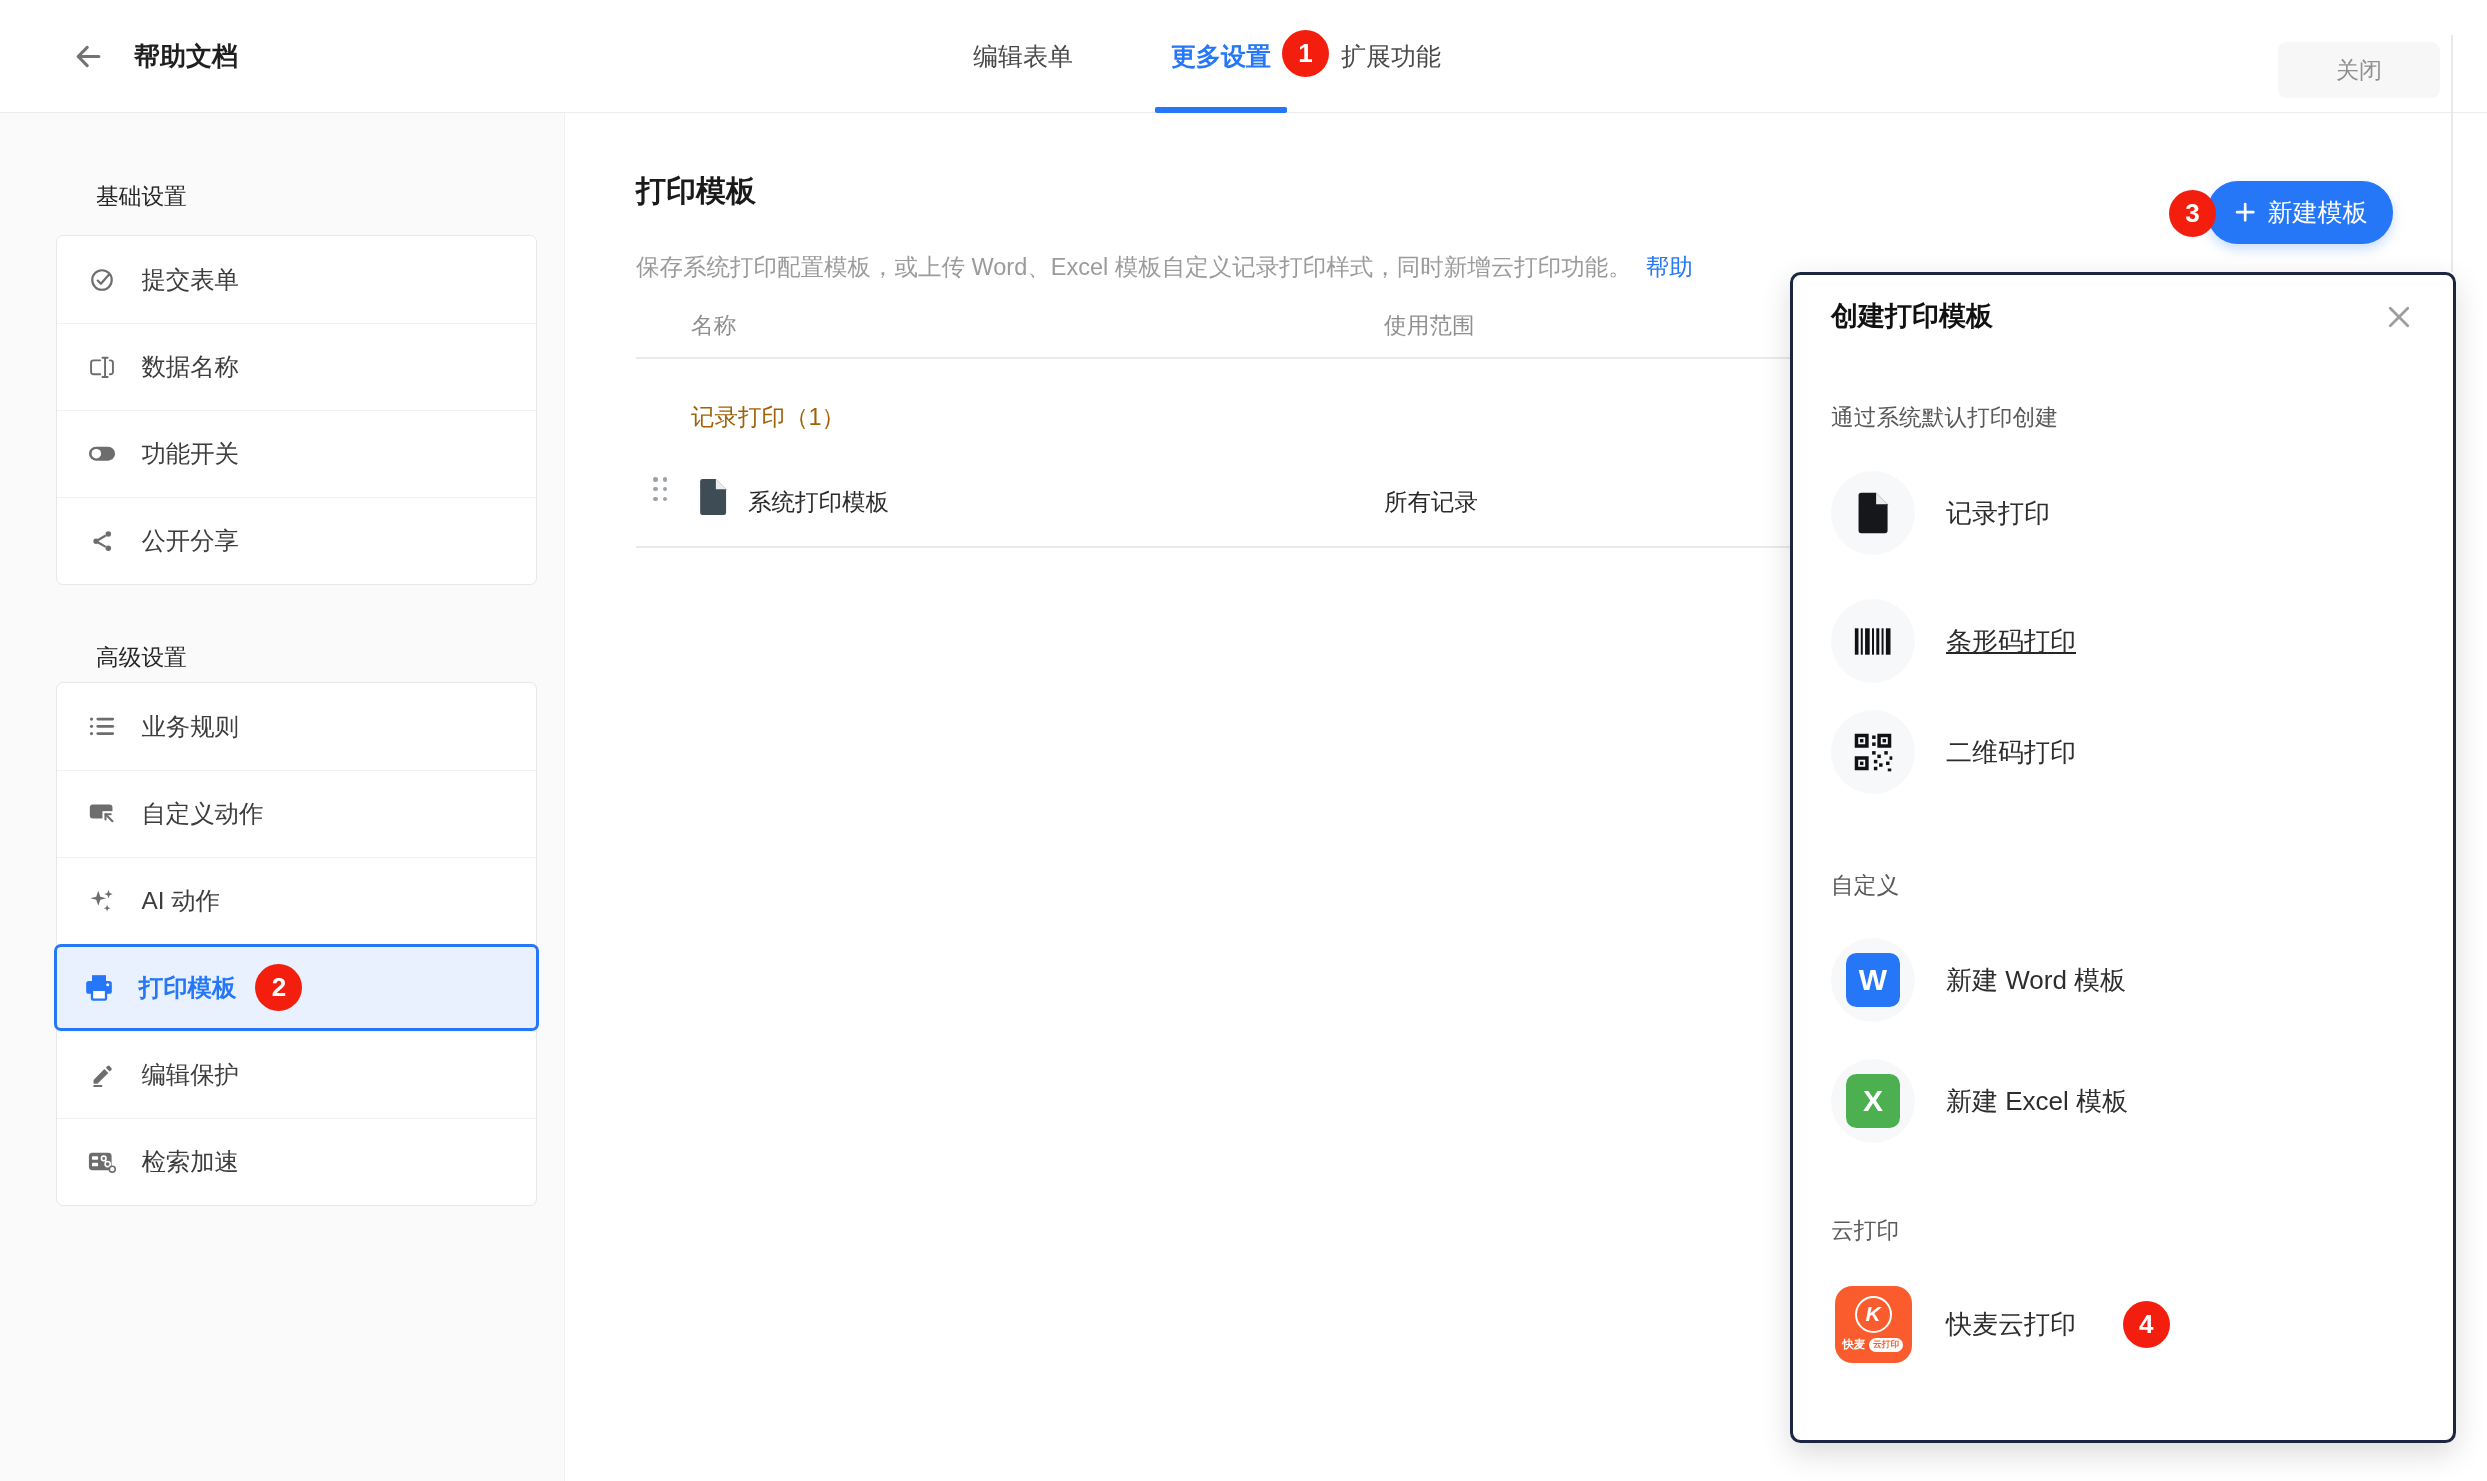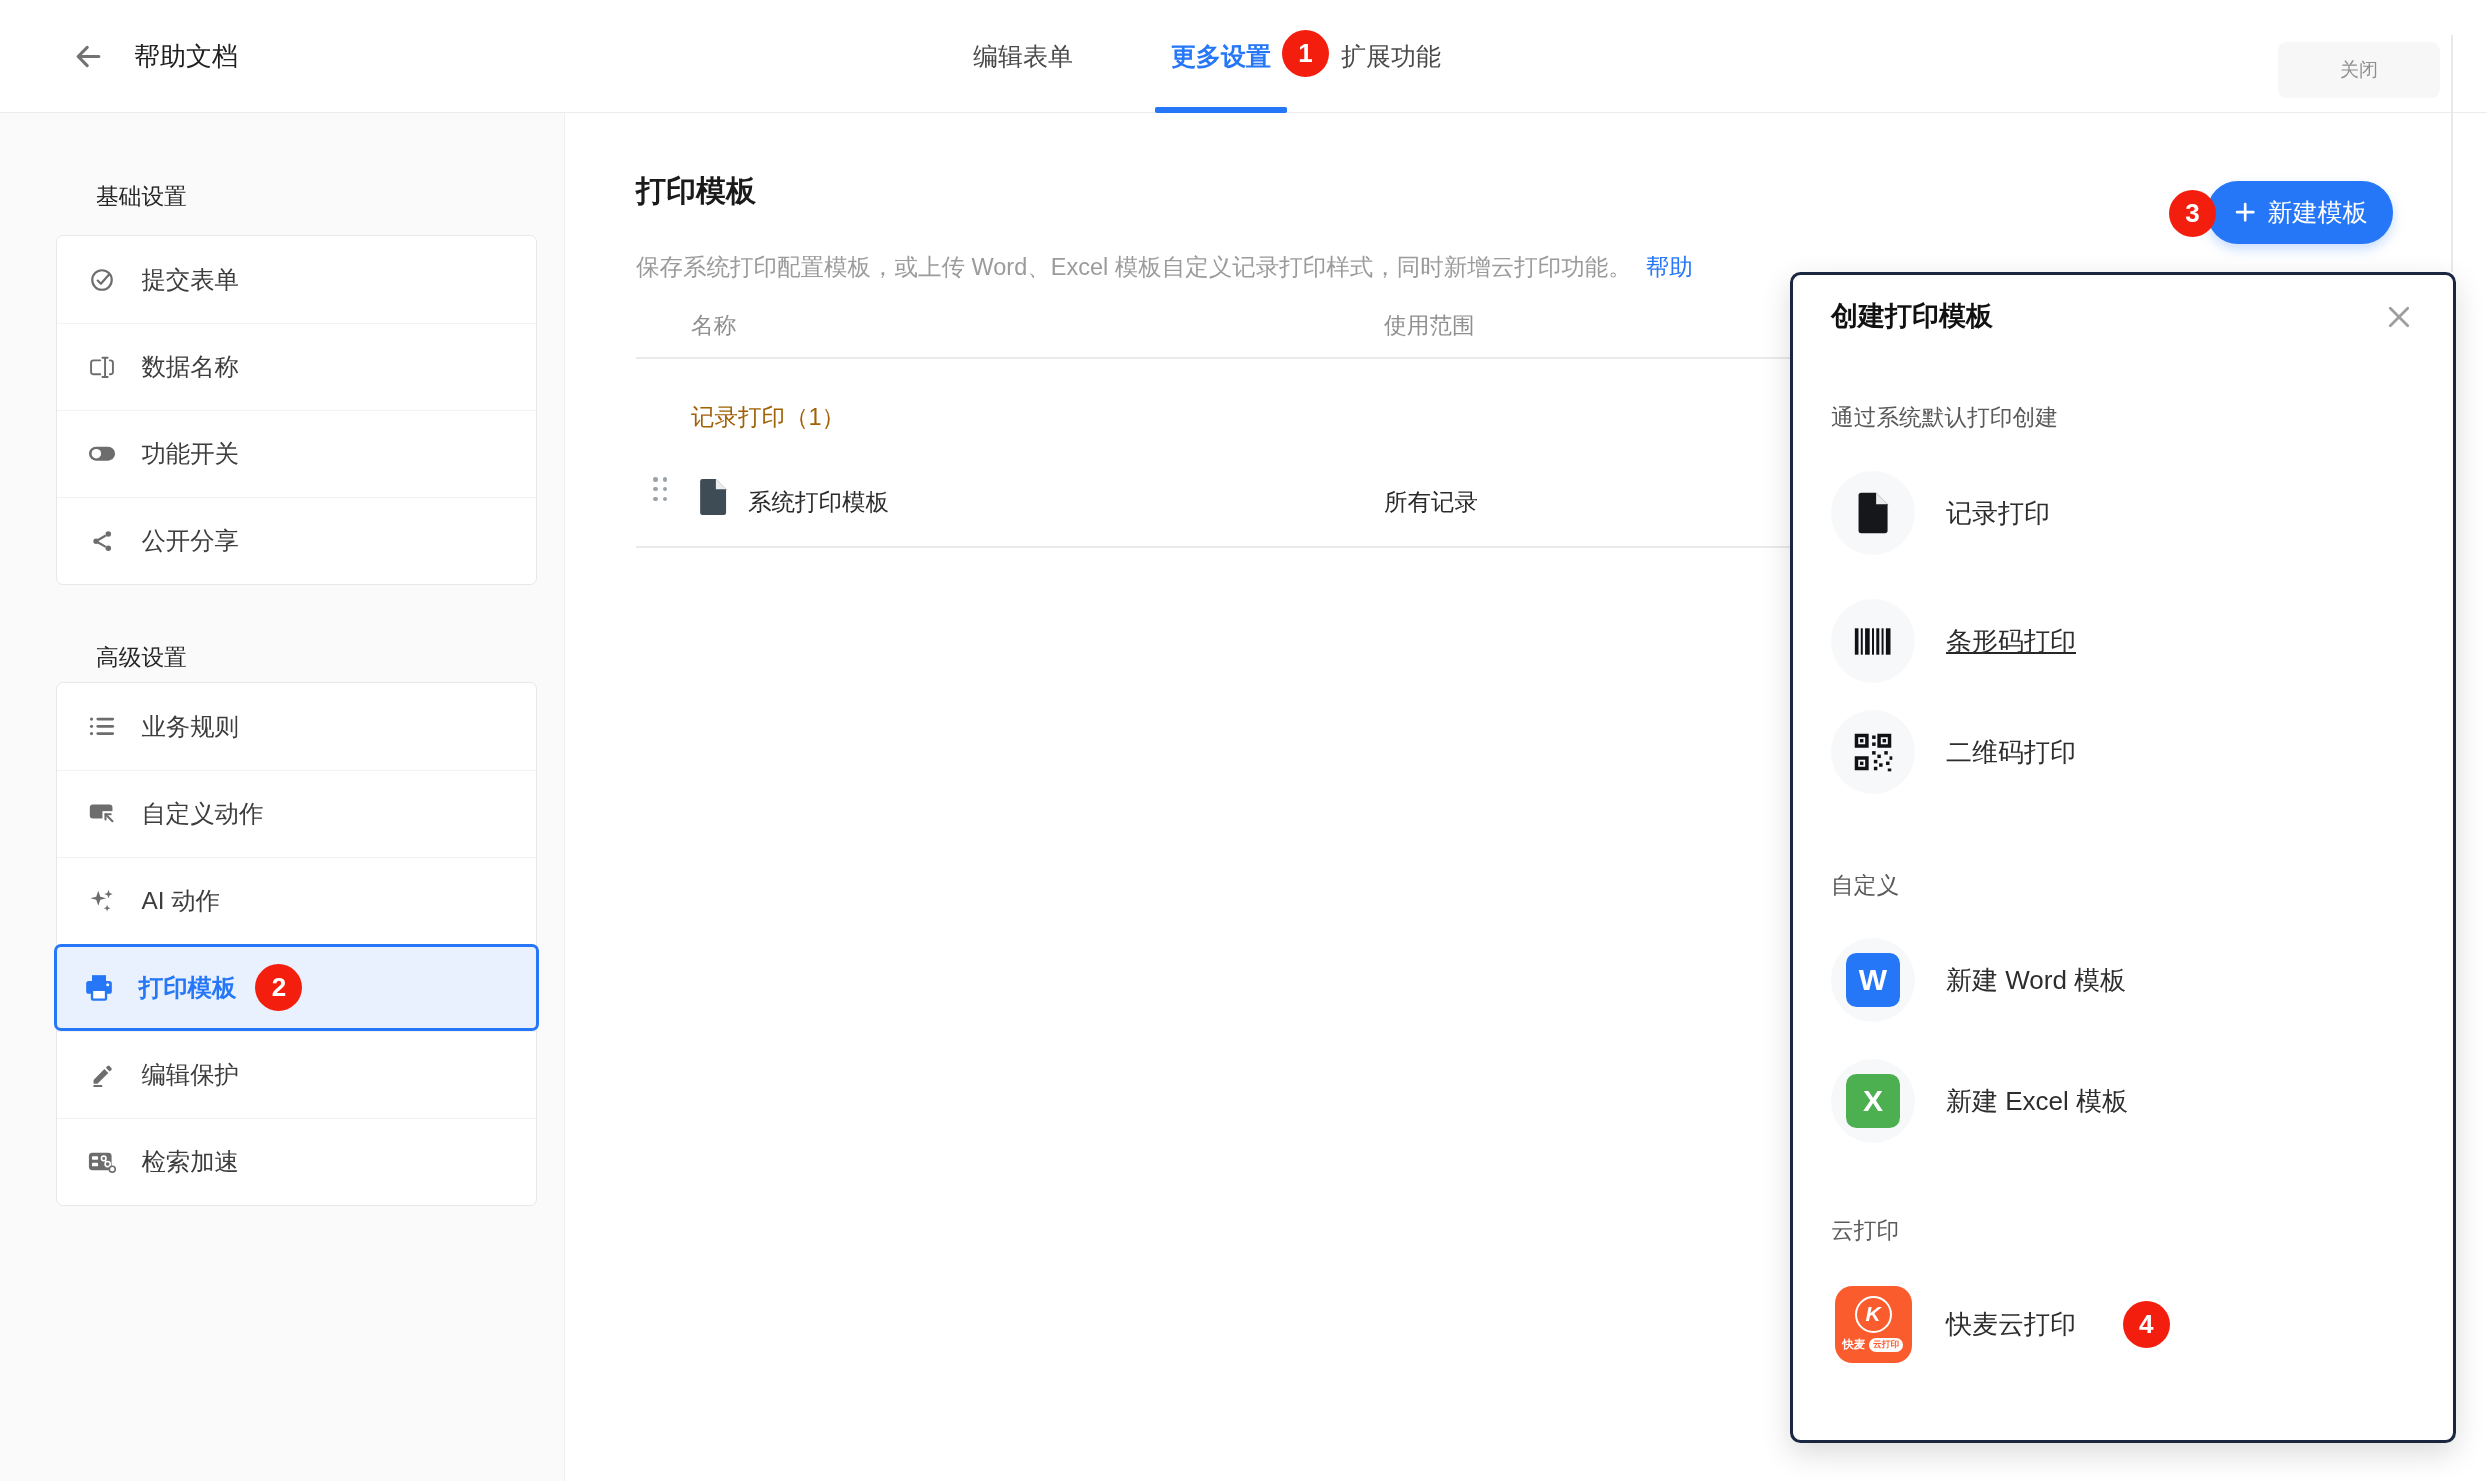--- a/index.html
+++ b/index.html
@@ -10,38 +10,38 @@
     background: #ffffff;
     overflow: hidden;
     color: #262626;
   }
   
   .topbar {
     position: absolute; left: 0; top: 0; width: 2487px; height: 113px;
     background: #fff; border-bottom: 1.7px solid #ececec; z-index: 5;
   }
   .topbar-left { position: absolute; left: 73px; top: 0; height: 113px; display: flex; align-items: center; gap: 30px; }
-  .doc-title { font-size: 26px; font-weight: 400; color: #1f1f1f; }
+  .doc-title { font-size: 26px; font-weight: 700; color: #1f1f1f; }
   .tabs { position: absolute; left: 973px; top: 0; height: 113px; display: flex; align-items: center; gap: 70px; }
   .tab { position: relative; font-size: 25px; color: #4a4a4a; height: 113px; display: flex; align-items: center; cursor: pointer; }
   .tab.active { color: #2577f8; font-weight: 600; margin-left: 28px; }
   .tab.active .tab-underline {
     position: absolute; left: -15.7px; right: -15.7px; bottom: 0; height: 6.1px;
     background: #2577f8; border-radius: 1.7px;
   }
   .num-badge {
     width: 47px; height: 47px; border-radius: 50%; background: #f31e0e;
     color: #fff; font-size: 26px; font-weight: 700;
     display: flex; align-items: center; justify-content: center; flex: none;
   }
   .tab .num-badge { position: absolute; right: -58px; top: 30px; }
   .close-btn {
     position: absolute; right: 47px; top: 42px; width: 162px; height: 56px;
     background: #f7f7f7; border-radius: 8.7px; border: none;
-    font-size: 19px; color: #8f8f8f; display: flex; align-items: center; justify-content: center;
+    font-size: 23px; color: #8f8f8f; display: flex; align-items: center; justify-content: center;
     font-family: inherit; cursor: pointer;
   }
   .edge-line { position: absolute; left: 2451px; top: 35px; width: 1.7px; height: 237px; background: #e9e9e9; z-index: 6; }
 
   
   .sidebar {
     position: absolute; left: 0; top: 113px; width: 565px; height: 1368px;
     background: #fafafa; border-right: 0.9px solid #f0f0f0;
   }
   .side-label { position: absolute; left: 96px; font-size: 22.7px; color: #262626; }

